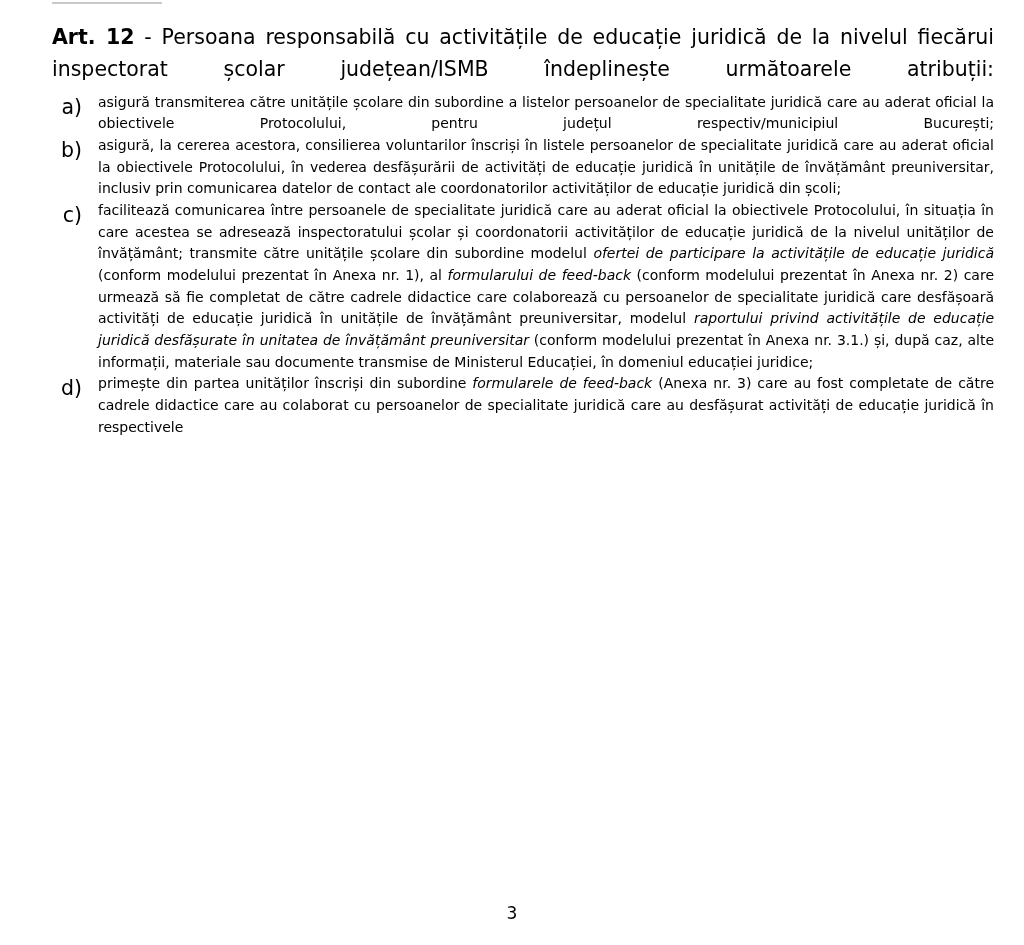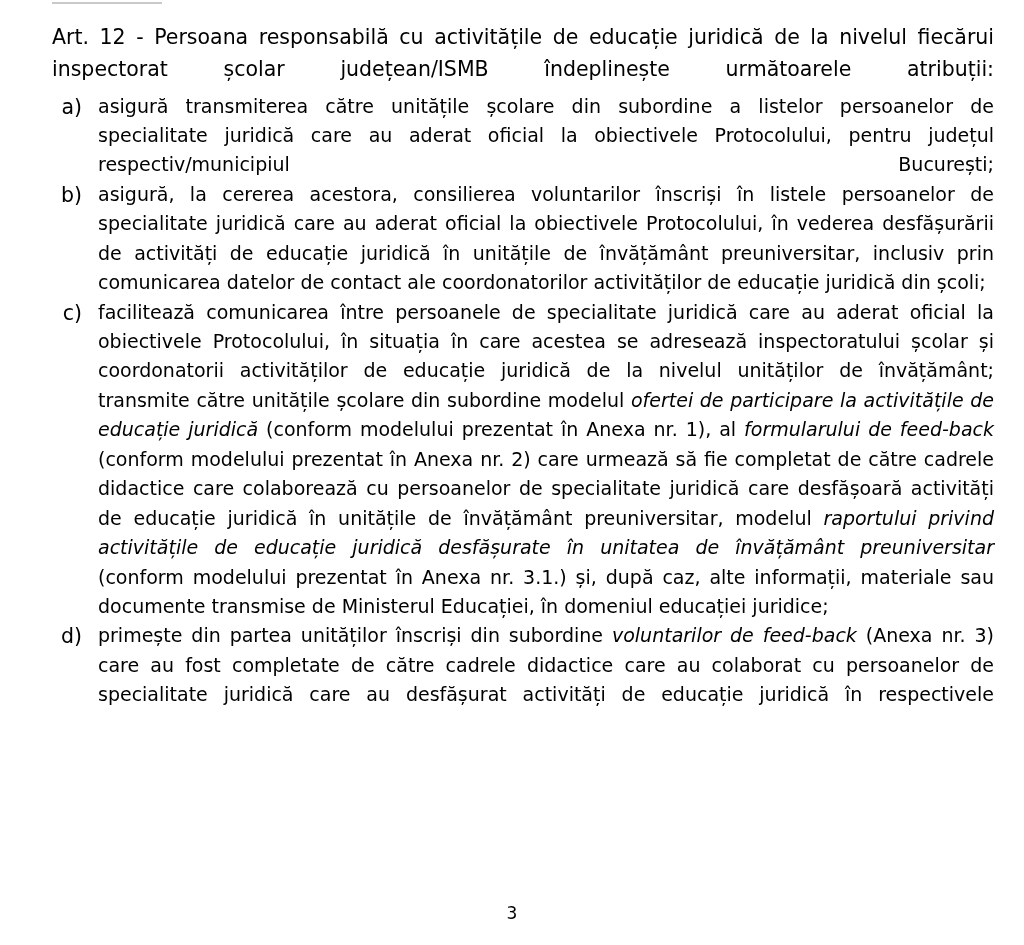--- a/index.html
+++ b/index.html
@@ -30,21 +30,21 @@
     background: #c9c9c9;
   }
   .article-block {
     font-size: 20.5px;
     line-height: 1.55;
     text-align: justify;
     text-justify: inter-word;
     margin: 0 0 6px 0;
   }
   .article-block .art-label {
-    font-weight: normal;
+    font-weight: bold;
   }
   .list {
     margin: 0;
     padding: 0;
     list-style: none;
   }
   .list-item {
     display: flex;
     align-items: flex-start;
     margin-bottom: 0px;
@@ -53,21 +53,21 @@
     flex: 0 0 auto;
     width: 46px;
     text-align: right;
     padding-right: 16px;
     font-size: 20.5px;
     line-height: 1.55;
     box-sizing: border-box;
   }
   .item-text {
     flex: 1 1 auto;
-    font-size: 19px;
+    font-size: 14px;
     line-height: 1.55;
     text-align: justify;
     text-justify: inter-word;
   }
   .item-text .it {
     font-style: italic;
   }
   
   .stretch-last {
     text-align-last: justify;
@@ -100,18 +100,18 @@
     <li class="list-item">
       <span class="marker">b)</span>
       <span class="item-text"><span>asigură, la cererea acestora, consilierea voluntarilor înscriși în listele persoanelor de specialitate juridică care au aderat oficial la obiectivele Protocolului, în vederea desfășurării de activități de educație juridică în unitățile de învățământ preuniversitar, inclusiv prin comunicarea datelor de contact ale coordonatorilor activităților de educație juridică din școli;</span></span>
     </li>
     <li class="list-item">
       <span class="marker">c)</span>
       <span class="item-text"><span>facilitează comunicarea între persoanele de specialitate juridică care au aderat oficial la obiectivele Protocolului, în situația în care acestea se adresează inspectoratului școlar și coordonatorii activităților de educație juridică de la nivelul unităților de învățământ; transmite către unitățile școlare din subordine modelul </span><span class="it">ofertei de participare la activitățile de educație juridică</span><span> (conform modelului prezentat în Anexa nr. 1), al </span><span class="it">formularului de feed-back</span><span> (conform modelului prezentat în Anexa nr. 2) care urmează să fie completat de către cadrele didactice care colaborează cu persoanelor de specialitate juridică care desfășoară activități de educație juridică în unitățile de învățământ preuniversitar, modelul </span><span class="it">raportului privind activitățile de educație juridică desfășurate în unitatea de învățământ preuniversitar</span><span> (conform modelului prezentat în Anexa nr. 3.1.) și, după caz, alte informații, materiale sau documente transmise de Ministerul Educației, în domeniul educației juridice;</span></span>
     </li>
     <li class="list-item">
       <span class="marker">d)</span>
-      <span class="item-text stretch-last"><span>primește din partea unităților înscriși din subordine </span><span class="it">voluntarilor de feed-back</span><span> (Anexa nr. 3) care au fost completate de către cadrele didactice care au colaborat cu persoanelor de specialitate juridică care au desfășurat activități de educație juridică în respectivele</span></span>
+      <span class="item-text stretch-last"><span>primește din partea unităților înscriși din subordine </span><span class="it">formularele de feed-back</span><span> (Anexa nr. 3) care au fost completate de către cadrele didactice care au colaborat cu persoanelor de specialitate juridică care au desfășurat activități de educație juridică în respectivele</span></span>
     </li>
   </ul>
 
   <div class="page-number">3</div>
 </div>
 
 </body></html>

